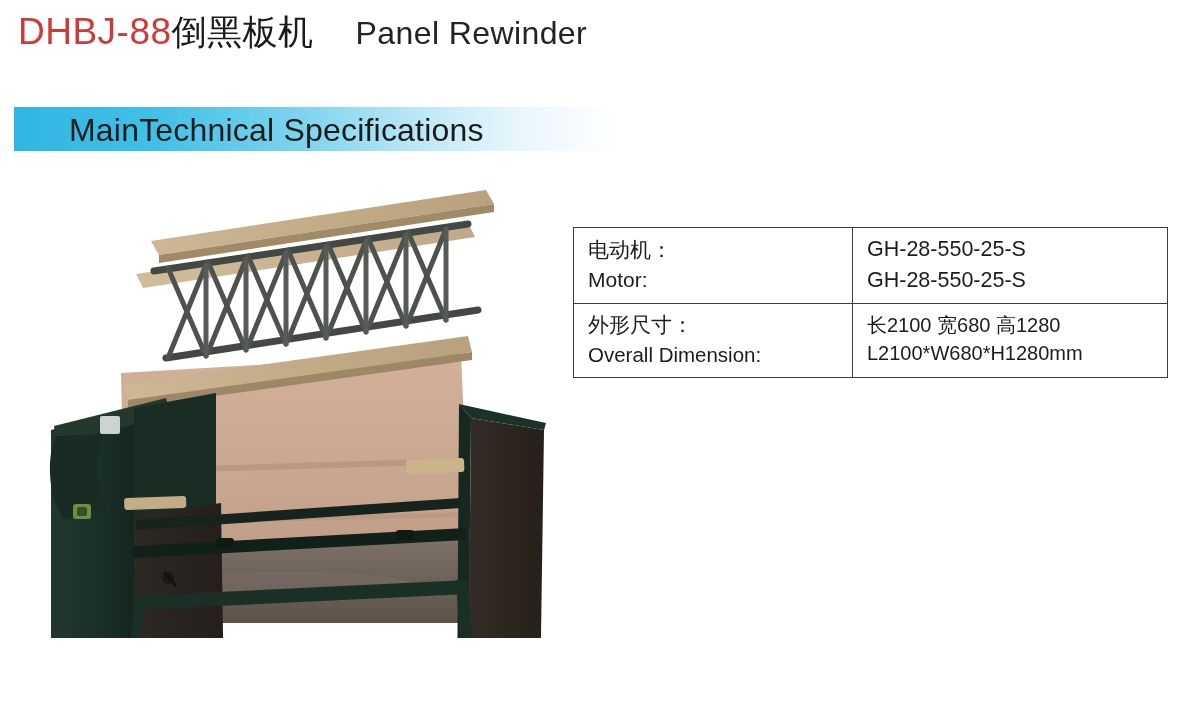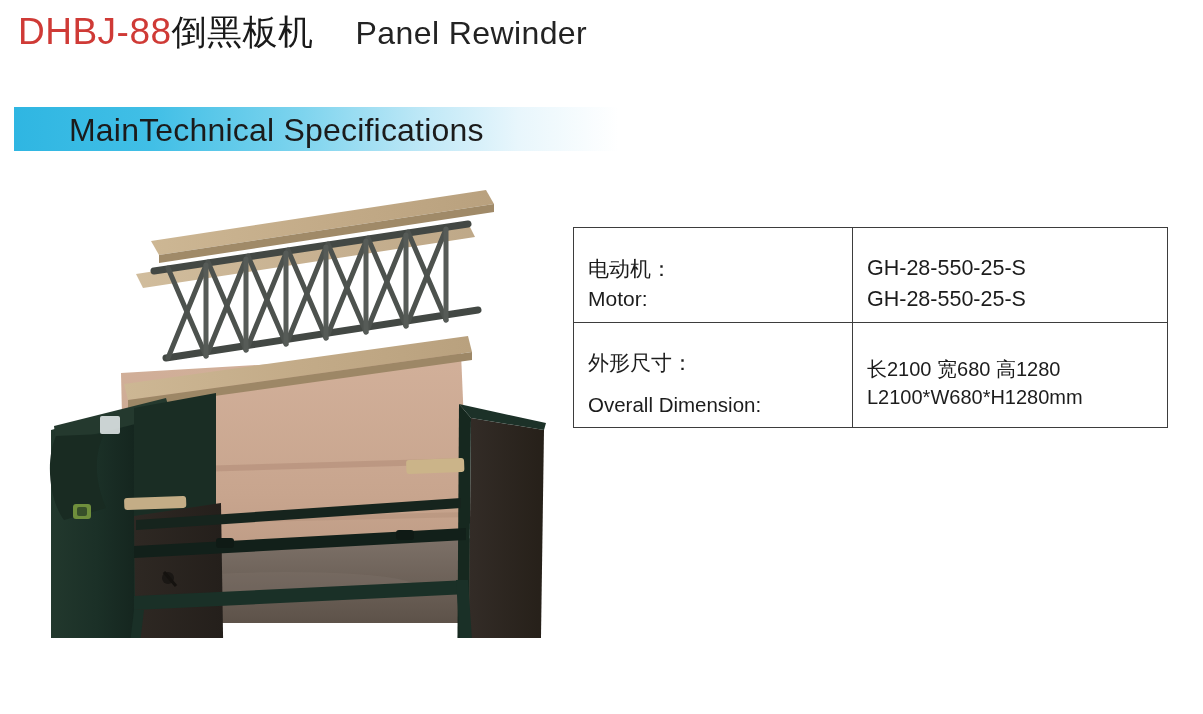--- a/index.html
+++ b/index.html
@@ -85,38 +85,36 @@
     padding: 6px 0 8px 14px;
     vertical-align: middle;
     color: #1c1c1c;
   }
   #spec-table td.label-cell { width: 264px; }
   #spec-table td.value-cell { width: 300px; }
   #spec-table .line-cn {
     font-size: 21px;
     line-height: 1.42;
     white-space: nowrap;
-    margin-top: 19px;
   }
   #spec-table .line-en {
     font-size: 21px;
     line-height: 1.42;
     white-space: nowrap;
   }
   #spec-table .value-cell .line-cn,
   #spec-table .value-cell .line-en {
     font-size: 21.5px;
   }
   #spec-table tr.dim-row .value-cell .line-cn,
   #spec-table tr.dim-row .value-cell .line-en {
     font-size: 20px;
   }
   #spec-table tr.dim-row .label-cell .line-en {
     font-size: 20.5px;
-    margin-top: 12px;
   }
 
   
   #machine-photo {
     position: absolute;
     left: 16px;
     top: 168px;
     width: 540px;
     height: 470px;
   }

